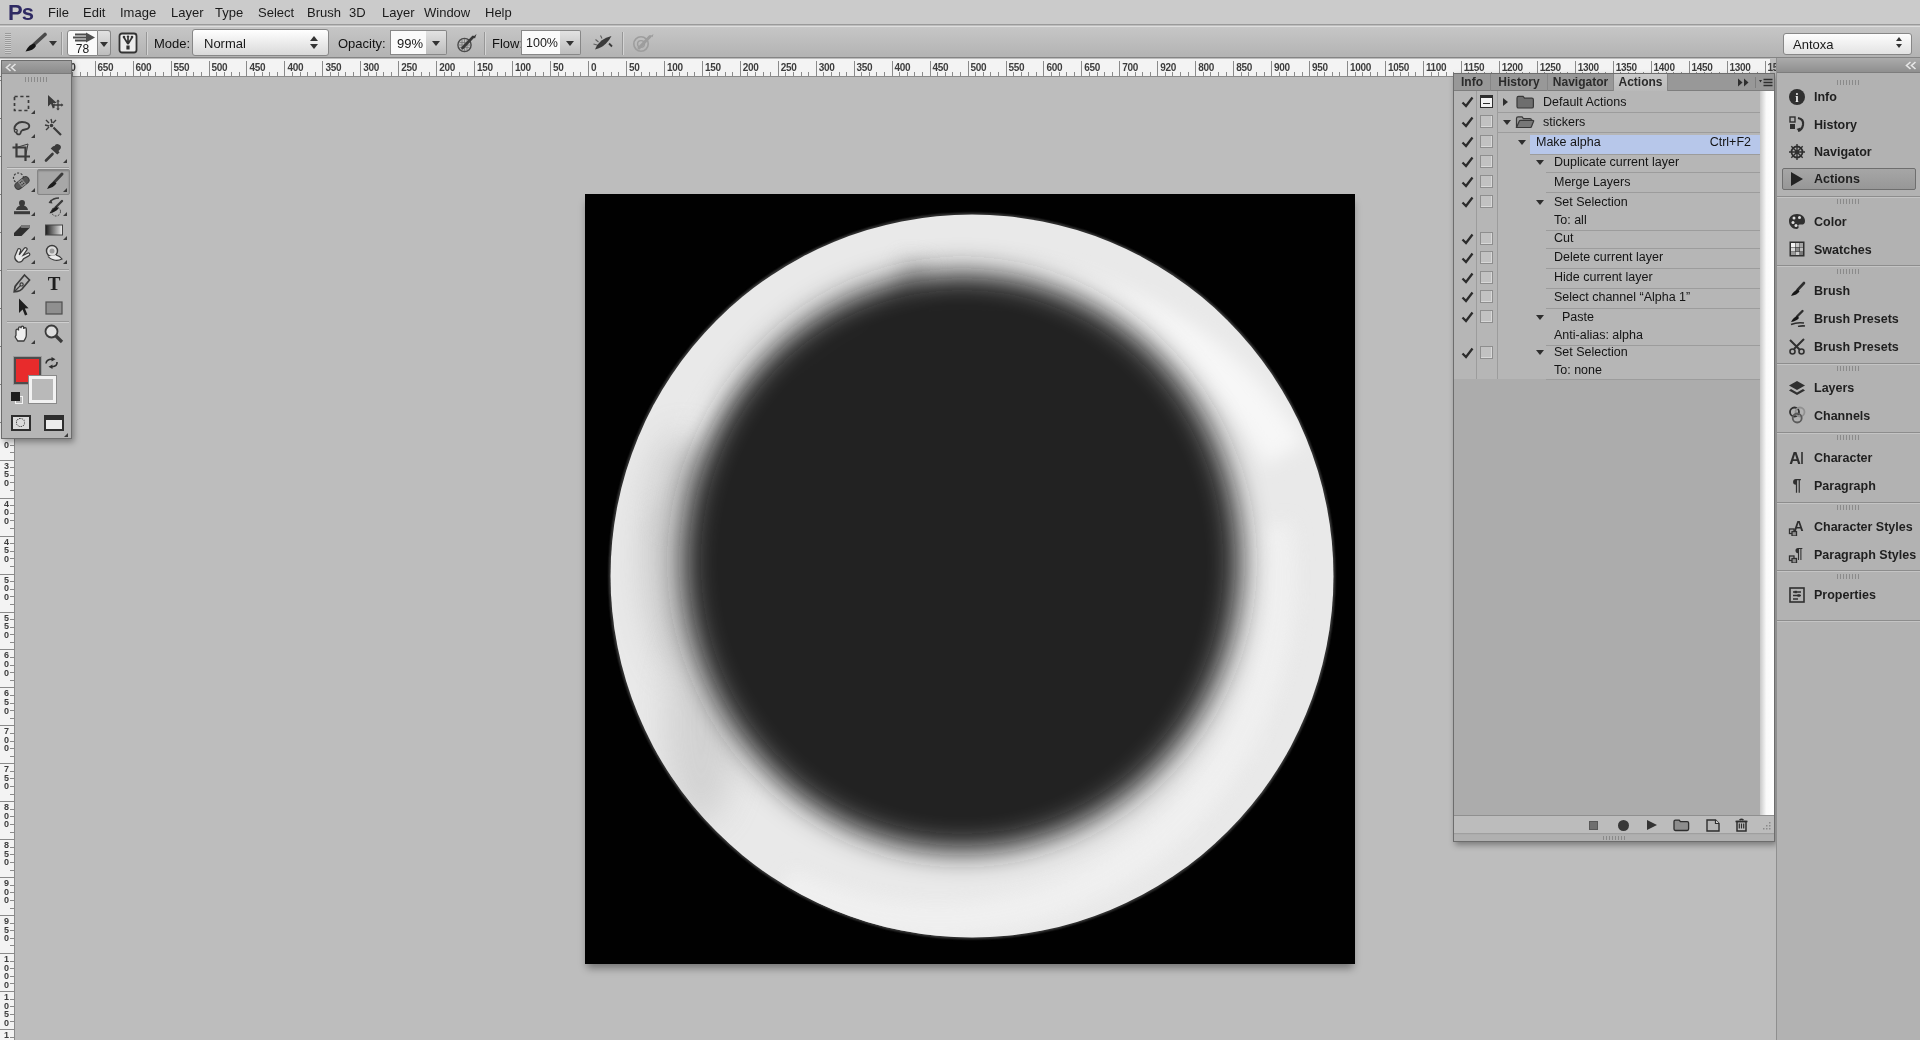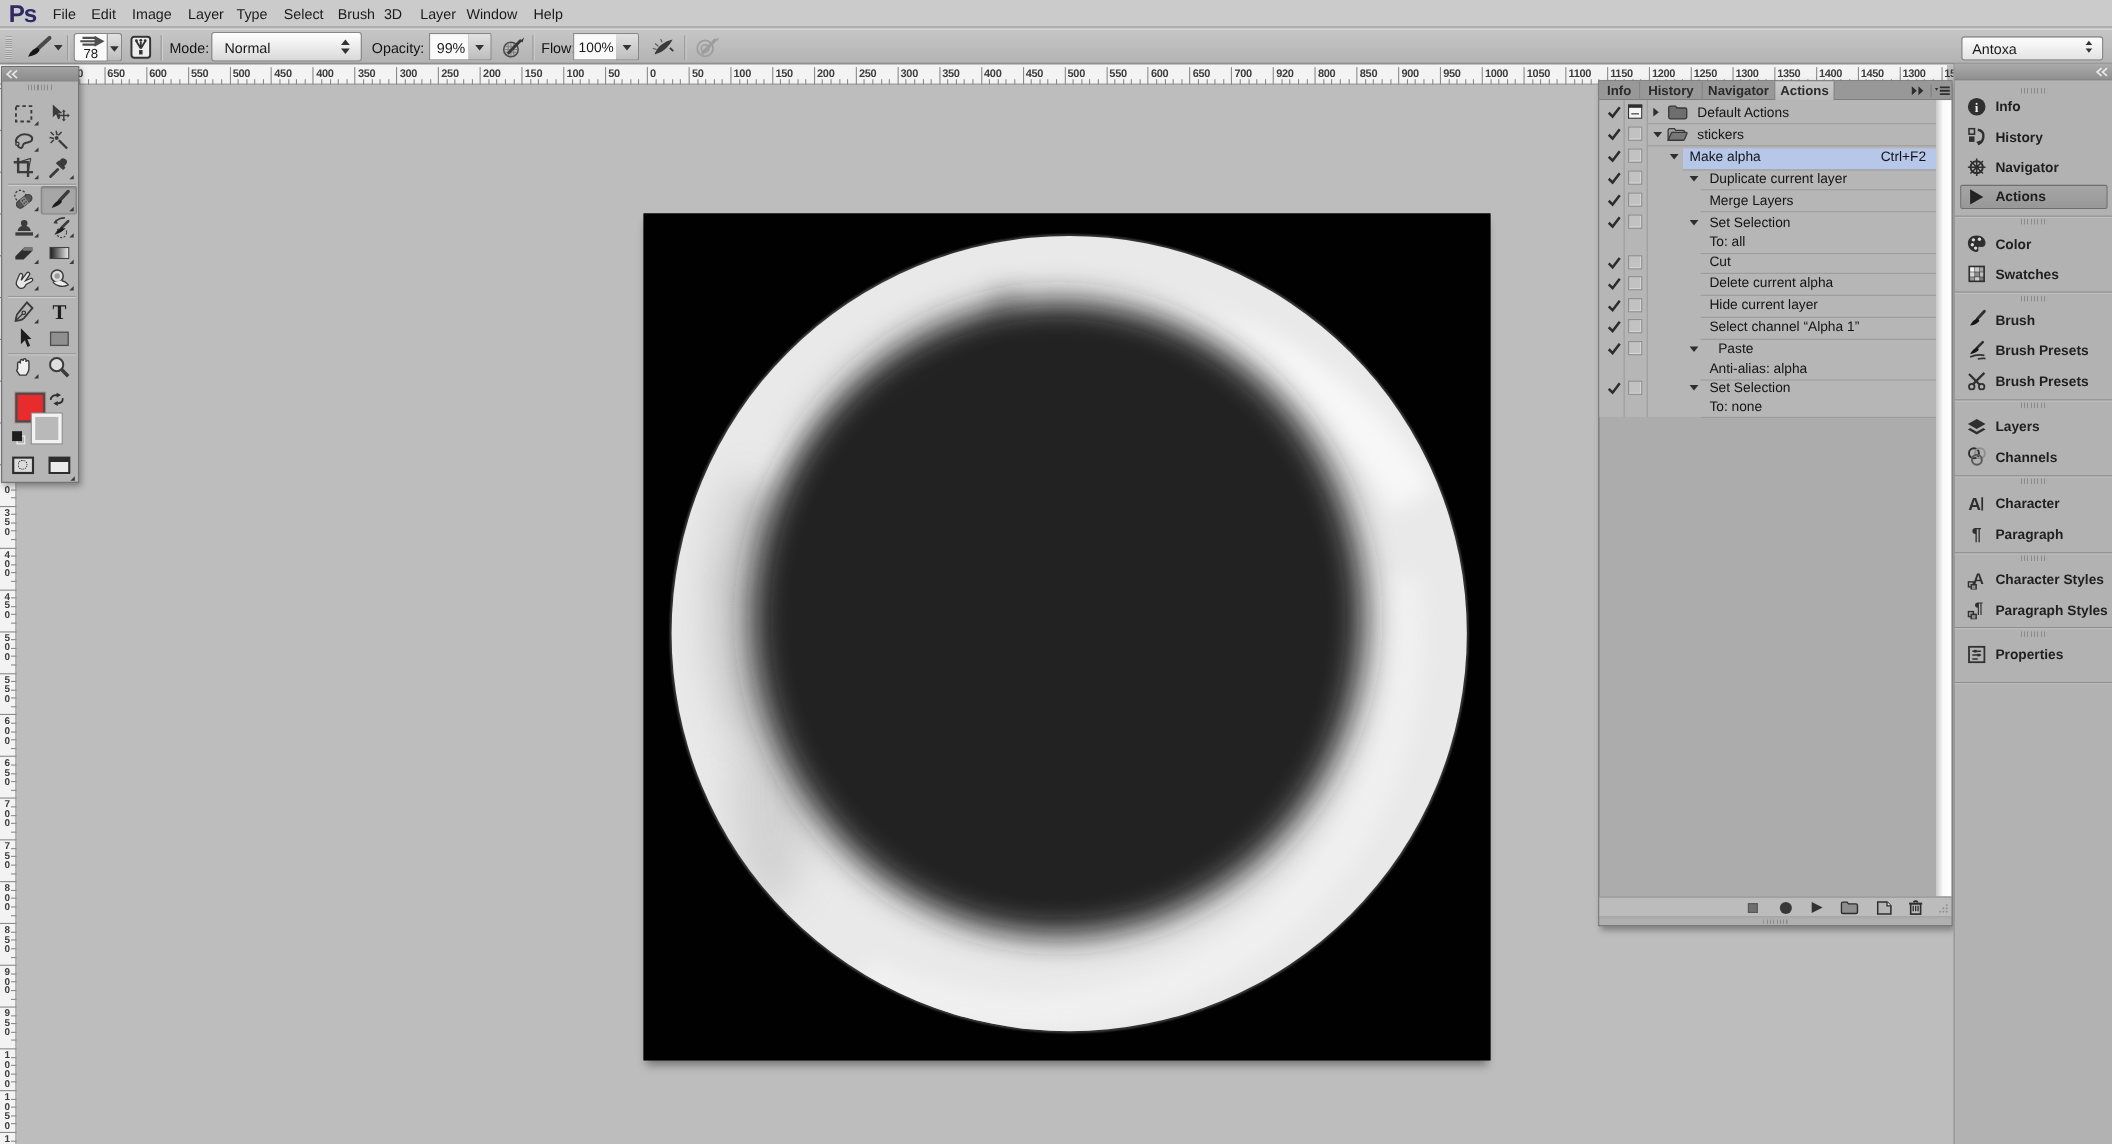--- a/index.html
+++ b/index.html
@@ -790,21 +790,21 @@
     <div class="arow" style="left:100px;top:139.0px">To: all</div>
     <svg width="13" height="12" viewBox="0 0 13 12" style="position:absolute;left:7px;top:158.5px">
       <path d="M1.5,6.5 L5,10 L11.5,1.5" stroke="#2c2c2c" stroke-width="2.3" fill="none"></path>
     </svg>
     <div class="abox" style="top:157.5px"></div>
     <div class="arow" style="left:100px;top:157.0px">Cut</div>
     <svg width="13" height="12" viewBox="0 0 13 12" style="position:absolute;left:7px;top:177.5px">
       <path d="M1.5,6.5 L5,10 L11.5,1.5" stroke="#2c2c2c" stroke-width="2.3" fill="none"></path>
     </svg>
     <div class="abox" style="top:176.5px"></div>
-    <div class="arow" style="left:100px;top:176.0px">Delete current alpha</div>
+    <div class="arow" style="left:100px;top:176.0px">Delete current layer</div>
     <svg width="13" height="12" viewBox="0 0 13 12" style="position:absolute;left:7px;top:197.5px">
       <path d="M1.5,6.5 L5,10 L11.5,1.5" stroke="#2c2c2c" stroke-width="2.3" fill="none"></path>
     </svg>
     <div class="abox" style="top:196.5px"></div>
     <div class="arow" style="left:100px;top:196.0px">Hide current layer</div>
     <svg width="13" height="12" viewBox="0 0 13 12" style="position:absolute;left:7px;top:217.0px">
       <path d="M1.5,6.5 L5,10 L11.5,1.5" stroke="#2c2c2c" stroke-width="2.3" fill="none"></path>
     </svg>
     <div class="abox" style="top:216.0px"></div>
     <div class="arow" style="left:100px;top:215.5px">Select channel “Alpha 1”</div>

